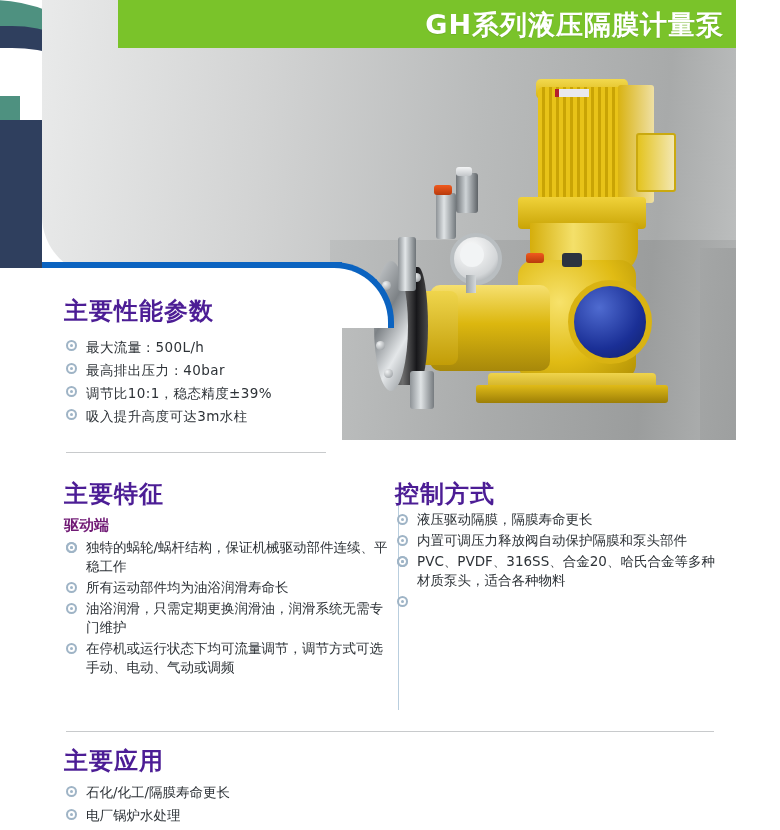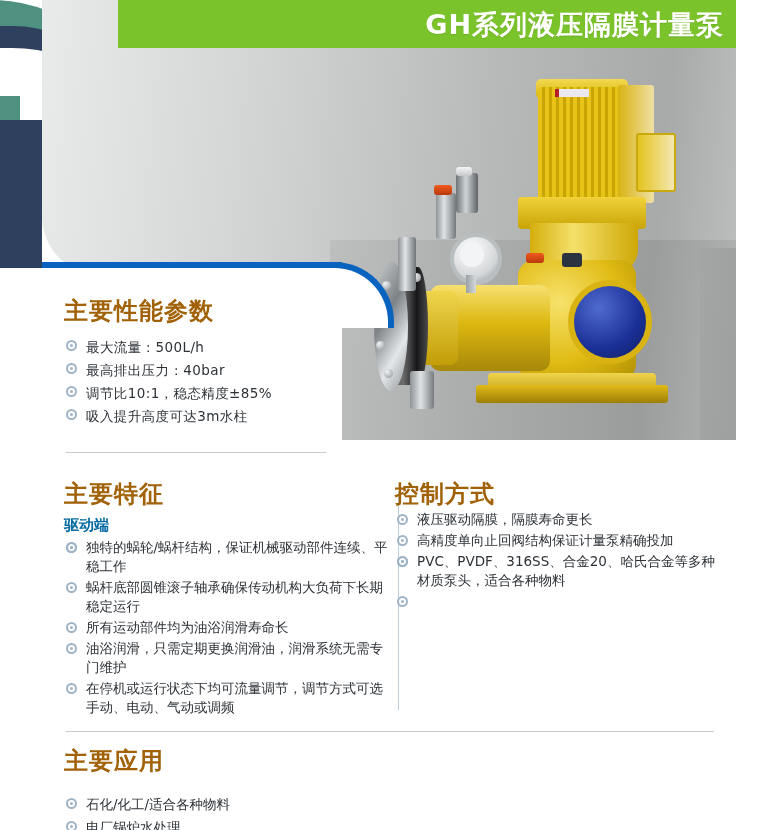--- a/index.html
+++ b/index.html
@@ -95,23 +95,23 @@
   
   .specpanel{position:absolute;left:42px;top:262px;width:300px;height:200px;
      background:#ffffff;border-top:6px solid #0b63c0;border-radius:0 0 0 0;}
   .specpanel:after{content:"";position:absolute;left:288px;top:-6px;width:64px;height:66px;
      background:#ffffff;border-top:6px solid #0b63c0;border-right:6px solid #0b63c0;
      border-top-right-radius:60px;box-sizing:border-box;}
   .whitefill{position:absolute;left:0;top:440px;width:780px;height:390px;background:#ffffff;}
   .whitefill2{position:absolute;left:0;top:268px;width:44px;height:210px;background:#ffffff;}
 
   
-  .h1blue{color:#a16207;font-size:24px;font-weight:bold;letter-spacing:1px;
+  .h1blue{color:#4c1d95;font-size:24px;font-weight:bold;letter-spacing:1px;
           font-family:"DejaVu Sans","Liberation Sans",sans-serif;}
-  .h2dark{color:#0369a1;font-size:15px;font-weight:bold;margin:6px 0 3px 0;
+  .h2dark{color:#701a75;font-size:15px;font-weight:bold;margin:6px 0 3px 0;
           font-family:Liberation Sans, sans-serif;}
   ul.blist{list-style:none;margin:0;padding:0;}
   ul.blist li{position:relative;padding-left:22px;margin:0 0 2px 0;
      color:#2d3237;font-size:13.5px;line-height:19px;
      font-family:"DejaVu Sans","Liberation Sans",sans-serif;}
   ul.blist li .bul{position:absolute;left:2px;top:4px;width:11px;height:11px;
      border-radius:50%;border:2px solid #9fb4c6;box-sizing:border-box;}
   ul.blist li .bul:after{content:"";position:absolute;left:2px;top:2px;width:3px;height:3px;
      border-radius:50%;background:#9fb4c6;}
 
@@ -120,21 +120,21 @@
   .specblock ul.blist li{font-size:13.5px;line-height:22px;margin-bottom:1px;letter-spacing:.4px;}
 
   .divider{position:absolute;background:#c8cacc;height:1px;}
   .vdivider{position:absolute;background:#b9cede;width:1px;}
 
   .colL{position:absolute;left:64px;top:478px;width:330px;}
   .colR{position:absolute;left:395px;top:478px;width:332px;}
   .colL .h1blue,.colR .h1blue{display:block;}
 
   .applyblock{position:absolute;left:64px;top:745px;width:640px;}
-  .applyblock .h1blue{display:block;margin-bottom:17px;}
+  .applyblock .h1blue{display:block;margin-bottom:5px;}
   .applyblock ul.blist li{line-height:21px;}
 </style>
 </head>
 <body>
 
 <div id="page">
 
   <div class="hero">
 
     <div class="teal"></div>
@@ -198,54 +198,53 @@
     <div class="whitefill2"></div>
   </div>
 
   <div class="whitefill"></div>
 
   <div class="specblock">
     <span class="h1blue">主要性能参数</span>
     <ul class="blist">
       <li><span class="bul"></span><span>最大流量：500L/h</span></li>
       <li><span class="bul"></span><span>最高排出压力：40bar</span></li>
-      <li><span class="bul"></span><span>调节比10:1，稳态精度±85%</span></li>
+      <li><span class="bul"></span><span>调节比10:1，稳态精度±39%</span></li>
       <li><span class="bul"></span><span>吸入提升高度可达3m水柱</span></li>
     </ul>
   </div>
 
   <div class="divider" style="left:66px;top:452px;width:260px;"></div>
   <div class="vdivider" style="left:398px;top:492px;height:218px;"></div>
   <div class="divider" style="left:66px;top:731px;width:648px;"></div>
 
   <div class="colL">
     <span class="h1blue">主要特征</span>
     <div class="h2dark">驱动端</div>
     <ul class="blist">
       <li><span class="bul"></span></li>
       <li><span class="bul"></span><span>独特的蜗轮/蜗杆结构，保证机械驱动部件连续、平稳工作</span></li>
-      <li><span class="bul"></span><span>蜗杆底部圆锥滚子轴承确保传动机构大负荷下长期稳定运行</span></li>
       <li><span class="bul"></span><span>所有运动部件均为油浴润滑寿命长</span></li>
       <li><span class="bul"></span><span>油浴润滑，只需定期更换润滑油，润滑系统无需专门维护</span></li>
       <li><span class="bul"></span><span>在停机或运行状态下均可流量调节，调节方式可选手动、电动、气动或调频</span></li>
     </ul>
   </div>
 
   <div class="colR">
     <span class="h1blue">控制方式</span>
     <ul class="blist">
       <li><span class="bul"></span><span>液压驱动隔膜，隔膜寿命更长</span></li>
-      <li><span class="bul"></span><span>高精度单向止回阀结构保证计量泵精确投加</span></li>
+      <li><span class="bul"></span><span>内置可调压力释放阀自动保护隔膜和泵头部件</span></li>
       <li><span class="bul"></span></li>
       <li><span class="bul"></span><span>PVC、PVDF、316SS、合金20、哈氏合金等多种材质泵头，适合各种物料</span></li>
       <li><span class="bul"></span></li>
     </ul>
   </div>
 
   <div class="applyblock">
     <span class="h1blue">主要应用</span>
     <ul class="blist">
-      <li><span class="bul"></span><span>石化/化工/适合各种物料</span></li>
+      <li><span class="bul"></span><span>石化/化工/隔膜寿命更长</span></li>
       <li><span class="bul"></span><span>电厂锅炉水处理</span></li>
     </ul>
   </div>
 
 </div>
 
 </body></html>

